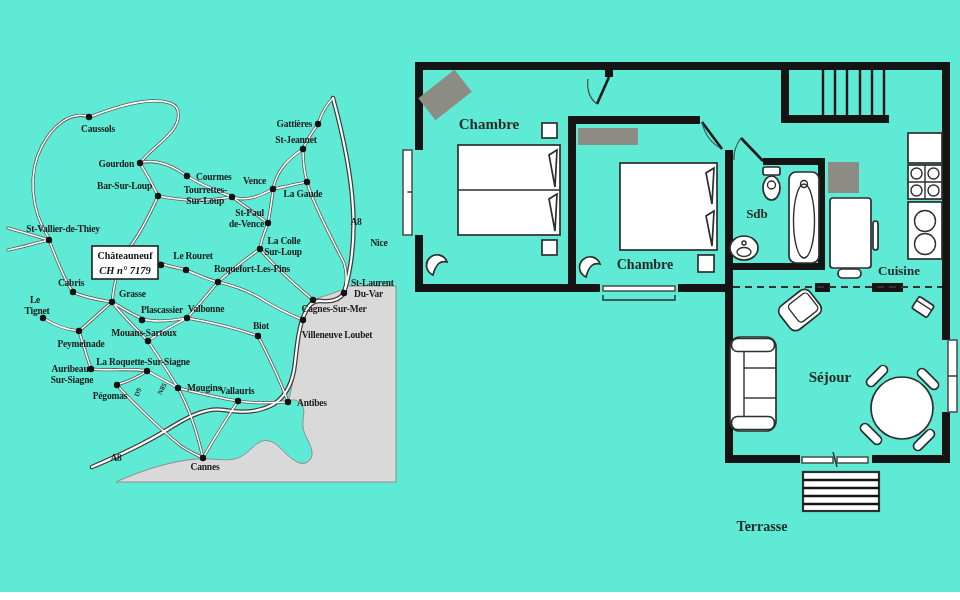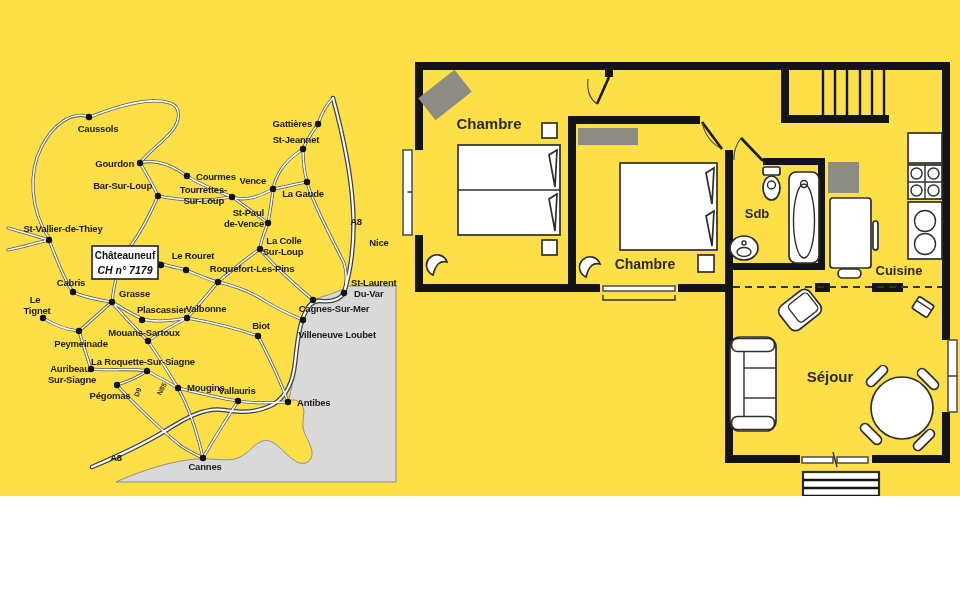--- a/index.html
+++ b/index.html
@@ -1,17 +1,17 @@
 <!DOCTYPE html>
 <html><head>
 <meta charset="utf-8">
 <style>
   html,body{margin:0;padding:0;background:#fff}
-  .stage{position:relative;width:960px;height:496px;background:#fde047;overflow:hidden;
-         font-family:Liberation Sans, sans-serif}
+  .stage{position:relative;width:960px;height:592px;background:#5eead4;overflow:hidden;
+         font-family:Liberation Serif, serif}
   svg{position:absolute;top:0}
   #map-svg{left:0}
   #plan-svg{left:400px}
   
   .sea{fill:#d9d9d9;stroke:#8e8e8e;stroke-width:1}
   .rc use{stroke:#5a5a5a;stroke-width:3.1;fill:none;stroke-linecap:round;stroke-linejoin:round}
   .ri use{stroke:#ffffff;stroke-width:1.5;fill:none;stroke-linecap:round;stroke-linejoin:round}
   .mc use{stroke:#3f3f3f;stroke-width:4.6;fill:none;stroke-linecap:round;stroke-linejoin:round}
   .mi use{stroke:#ffffff;stroke-width:2.1;fill:none;stroke-linecap:round;stroke-linejoin:round}
   .dot{fill:#111}

